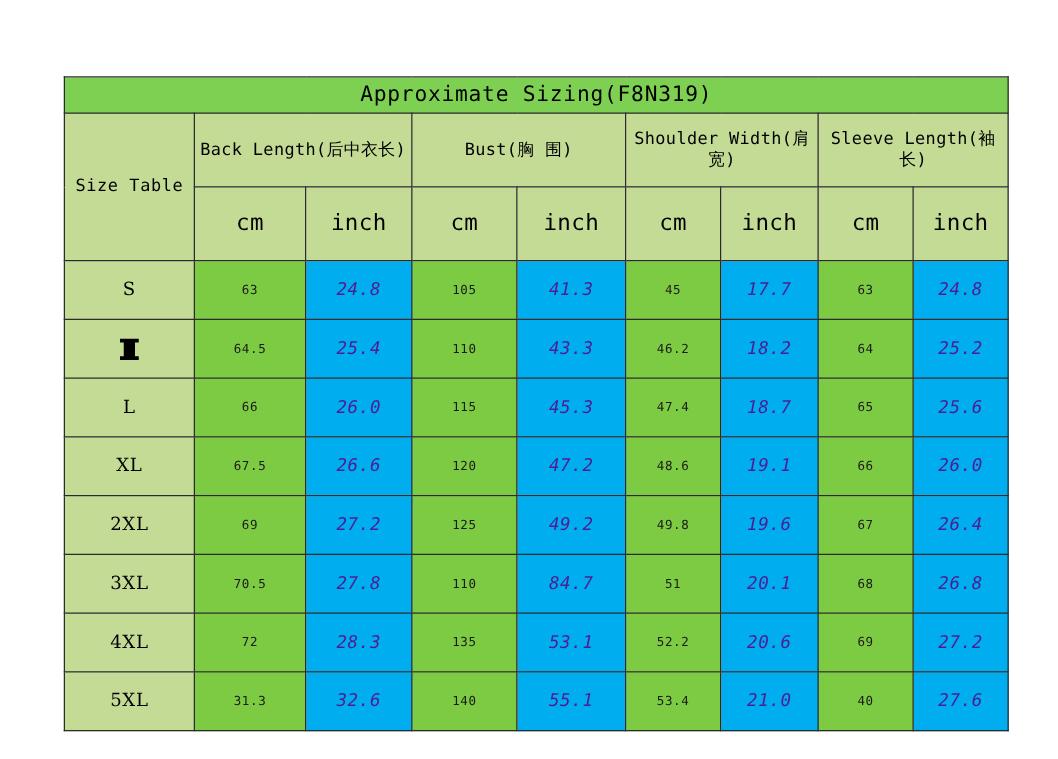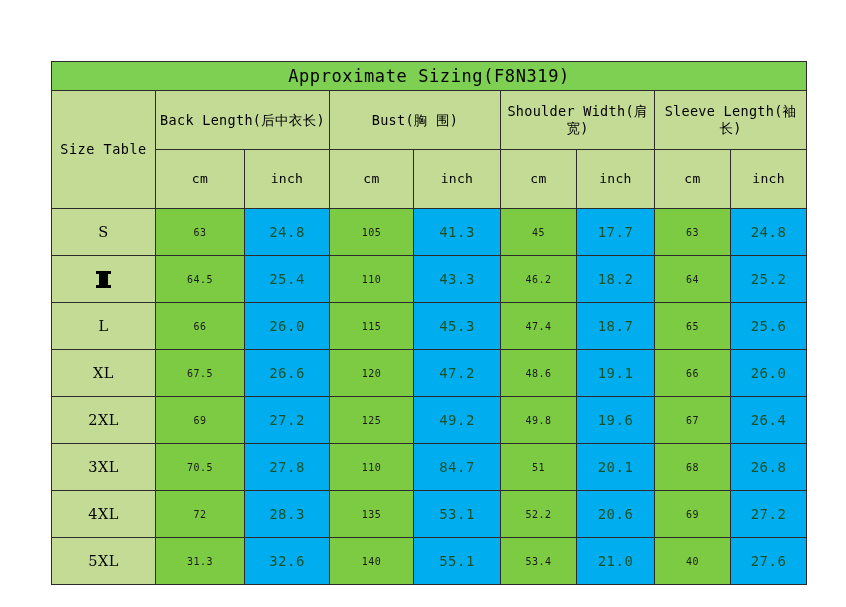--- a/index.html
+++ b/index.html
@@ -67,21 +67,21 @@
     font-size: 13.5px;
     line-height: 1.25;
     letter-spacing: 0.3px;
   }
   .hdr-group {
     height: 58px;
     padding: 2px 4px;
   }
   .hdr-unit {
     height: 58px;
-    font-size: 13px;
+    font-size: 18px;
   }
   .hdr-sizetable {
     height: 116px;
     font-size: 13.5px;
     letter-spacing: 0.5px;
   }
 
   
   .size-label {
     background: #c3db95;
@@ -93,24 +93,25 @@
   }
   .cell-cm {
     background: #7dcb43;
     color: #1a1a1a;
     font-family: "DejaVu Sans Mono", "Liberation Mono", monospace;
     font-size: 10px;
     letter-spacing: 0.5px;
   }
   .cell-inch {
     background: #00aeef;
-    color: #14532d;
+    color: #4c1d95;
     font-family: "DejaVu Sans Mono", "Liberation Mono", monospace;
     font-size: 14px;
     letter-spacing: 0.5px;
+    font-style: italic;
   }
   tr.data-row td { height: 46px; }
 
   
   .glyph-box {
     display: inline-block;
     width: 9px;
     height: 15px;
     background: #000000;
     position: relative;

